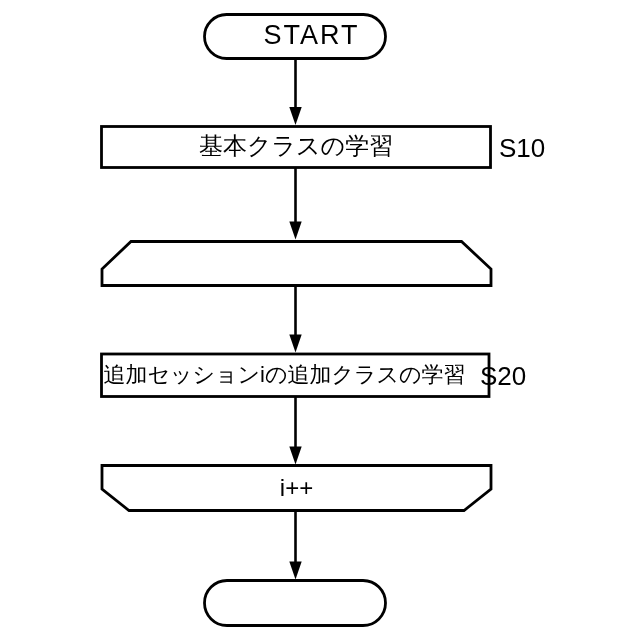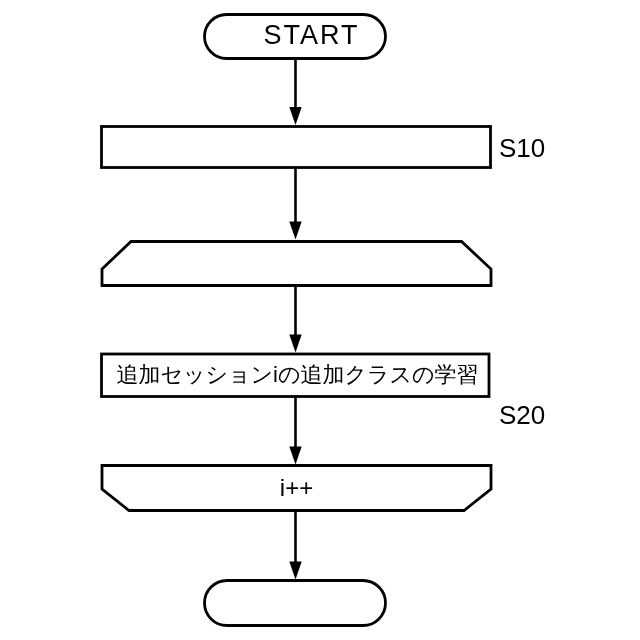--- a/index.html
+++ b/index.html
@@ -44,22 +44,22 @@
     line-height: 1;
   }
   .lbl-terminator {
     font-size: 27px;
     letter-spacing: 2px;
   }
   #lbl-start  { left: 204px; top: 13px;  width: 215px; height: 45px; }
   #lbl-step1  { left: 101px; top: 125px; width: 390px; height: 42px; font-size: 24px; }
   #lbl-s10    { left: 499px; top: 134px; height: 28px; font-size: 26px; justify-content: flex-start; }
   #lbl-loop1  { left: 101px; top: 240px; width: 391px; height: 46px; font-size: 24px; }
-  #lbl-step2  { left: 103px; top: 353px; width: 389px; height: 43px; font-size: 22px; }
-  #lbl-s20    { left: 499px; top: 362px; height: 28px; font-size: 26px; justify-content: flex-start; margin-top: 39px; }
+  #lbl-step2  { left: 90px; top: 353px; width: 389px; height: 43px; font-size: 22px; }
+  #lbl-s20    { left: 480px; top: 362px; height: 28px; font-size: 26px; justify-content: flex-start; }
   #lbl-loop2  { left: 101px; top: 464px; width: 391px; height: 47px; font-size: 24px; }
   #lbl-end    { left: 204px; top: 580px; width: 182px; height: 45px; }
 </style>
 </head>
 <body>
 
 <div id="stage">
 
   <svg id="shapes-svg" width="640" height="640" viewBox="0 0 640 640">
 
@@ -96,20 +96,21 @@
     <g>
       <line class="flowline" x1="295.5" y1="510" x2="295.5" y2="566"></line>
       <polygon class="arrowhead" points="289.3,561.5 301.7,561.5 295.5,579.5"></polygon>
     </g>
 
     <rect class="shape" x="204.5" y="580.5" width="181" height="45" rx="22.5" ry="22.5"></rect>
   </svg>
 
   <div class="lbl lbl-terminator" id="lbl-start">START</div>
 
+  <div class="lbl" id="lbl-step1">基本クラスの学習</div>
 
   <div class="lbl" id="lbl-s10">S10</div>
 
 
   <div class="lbl" id="lbl-step2">追加セッションiの追加クラスの学習</div>
 
   <div class="lbl" id="lbl-s20">S20</div>
 
   <div class="lbl" id="lbl-loop2">i++</div>
 

